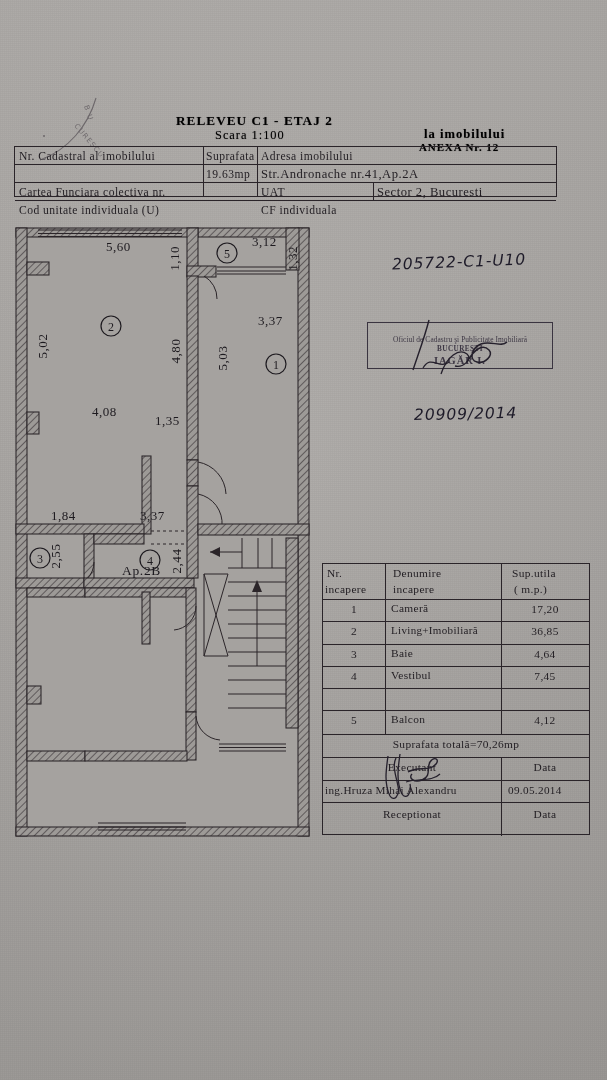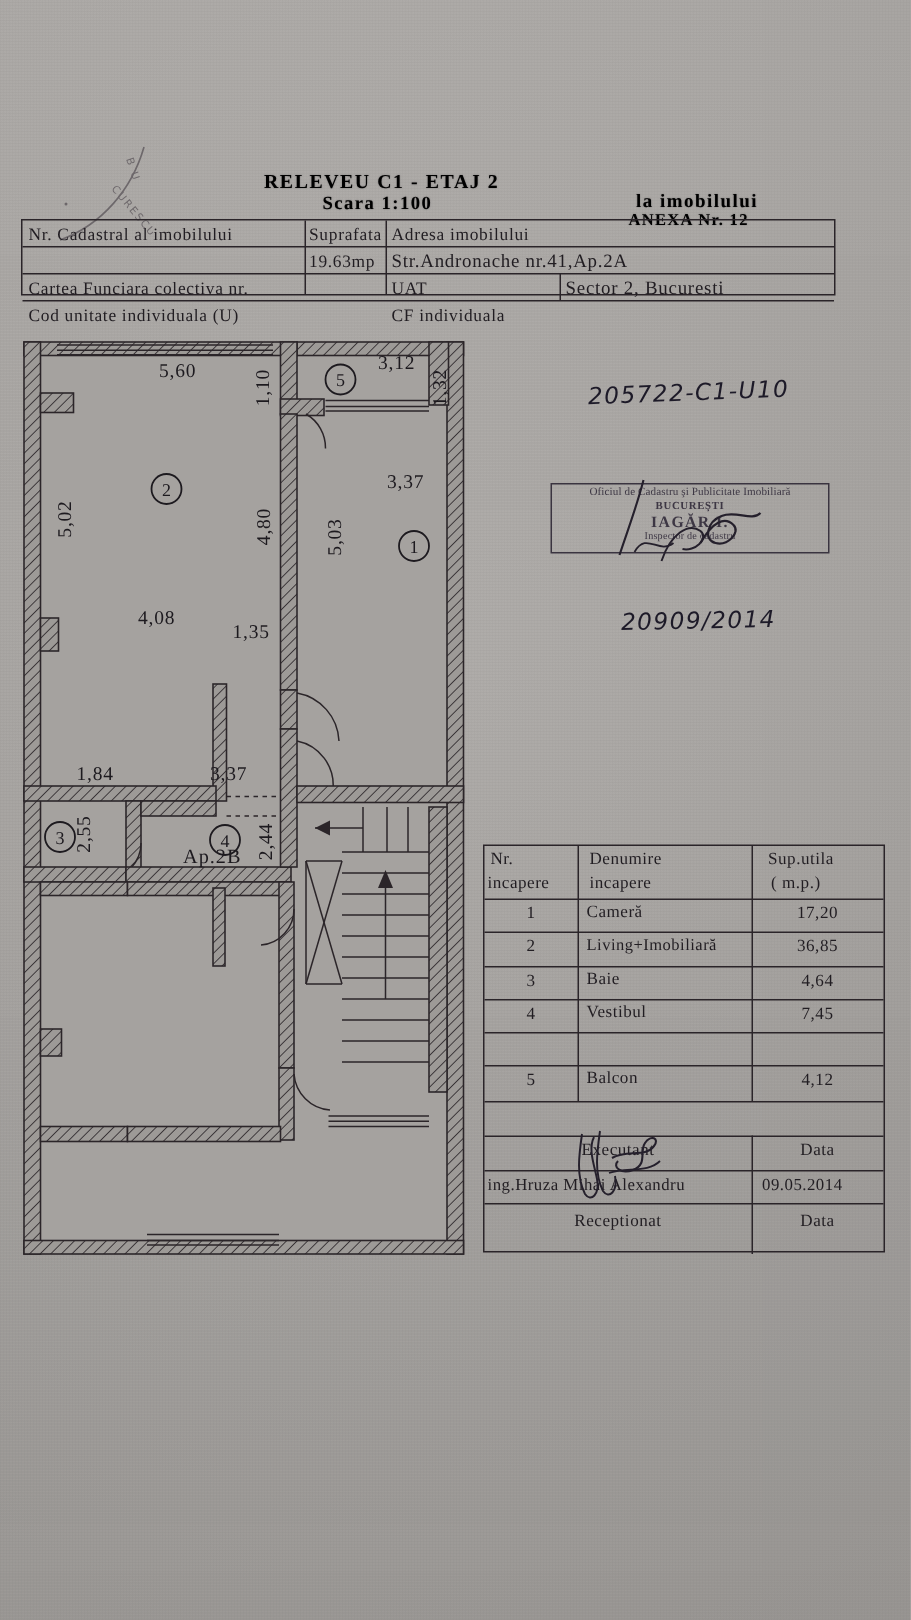--- a/index.html
+++ b/index.html
@@ -22,21 +22,21 @@
     background-image:
       repeating-linear-gradient(0deg, rgba(0,0,0,.05) 0 1px, rgba(255,255,255,.04) 1px 2px),
       repeating-linear-gradient(90deg, rgba(0,0,0,.04) 0 1px, rgba(255,255,255,.03) 1px 2px);
   }
   .sheet{position:absolute;inset:0;}
 
   
   .ttl{position:absolute;letter-spacing:.08em;font-weight:700;color:#000000;
        text-shadow:0 0 1px rgba(40,35,40,.5);}
   #title-main{left:176px;top:113px;font-size:13.2px;}
-  #title-scale{left:215px;top:128px;font-size:12.4px;font-weight:700;}
+  #title-scale{left:215px;top:128px;font-size:12.4px;font-weight:400;}
   #title-anexa{left:419px;top:113px;font-size:11px;margin-top:28px;}
   #title-anexa-sub{left:424px;top:127px;font-size:12.6px;}
 
   
   #hdr-table{position:absolute;left:14px;top:146px;width:543px;height:51px;
     border:1.3px solid #2a2429;box-sizing:border-box;padding-left:24px;}
   #hdr-table .r{position:absolute;left:0;right:0;border-bottom:1.2px solid #2a2429;}
   #hdr-table .cell{position:absolute;font-size:11.6px;letter-spacing:.04em;
     white-space:nowrap;color:#211d22;}
   #hdr-table .v{position:absolute;border-left:1.2px solid #2a2429;top:0;bottom:0;width:0;}
@@ -50,21 +50,21 @@
     letter-spacing:.06em;transform:rotate(-1.6deg);}
   #hw-cad{left:392px;top:253px;font-size:15.5px;font-weight:500;
     font-style:italic;transform:rotate(-2.2deg);}
   #hw-num{left:414px;top:405px;font-size:15.5px;font-style:italic;
     transform:rotate(-1.2deg);}
 
   
   #stamp{position:absolute;left:367px;top:322px;width:186px;height:47px;
     border:1px solid #3a3440;box-sizing:border-box;text-align:center;
     color:#3d3744;overflow:hidden;}
-  #stamp .l1{font-size:7.4px;letter-spacing:.01em;margin-top:0;white-space:nowrap;}
+  #stamp .l1{font-size:7.4px;letter-spacing:.01em;margin-top:12px;white-space:nowrap;}
   #stamp .l2{font-size:7.2px;font-weight:700;letter-spacing:.06em;margin-top:1px;}
   #stamp .l3{font-size:10.5px;font-weight:700;letter-spacing:.09em;margin-top:2px;}
   #stamp .l4{font-size:6.8px;letter-spacing:.02em;margin-top:0px;}
   #stamp-sig{position:absolute;left:367px;top:318px;width:190px;height:60px;
     pointer-events:none;}
 
   
   #seal{position:absolute;left:24px;top:96px;width:78px;height:66px;
     pointer-events:none;opacity:.55;}
 
@@ -365,20 +365,21 @@
 
     <div class="c ctr" style="left:0;width:62px;top:106px">4</div>
     <div class="c" style="left:68px;top:105px">Vestibul</div>
     <div class="c ctr" style="left:178px;width:88px;top:106px">7,45</div>
 
 
     <div class="c ctr" style="left:0;width:62px;top:150px">5</div>
     <div class="c" style="left:68px;top:149px">Balcon</div>
     <div class="c ctr" style="left:178px;width:88px;top:150px">4,12</div>
 
+    <div class="c ctr" style="left:0;width:266px;top:174px">Suprafata totală=70,26mp</div>
 
     <div class="c ctr" style="left:0;width:178px;top:197px">Executant</div>
     <div class="c ctr" style="left:178px;width:88px;top:197px">Data</div>
 
     <div class="c" style="left:2px;top:220px;font-size:11.2px">ing.Hruza Mihai Alexandru</div>
     <div class="c" style="left:185px;top:220px;font-size:11.2px">09.05.2014</div>
 
     <div class="c ctr" style="left:0;width:178px;top:244px">Receptionat</div>
     <div class="c ctr" style="left:178px;width:88px;top:244px">Data</div>
   </div>

